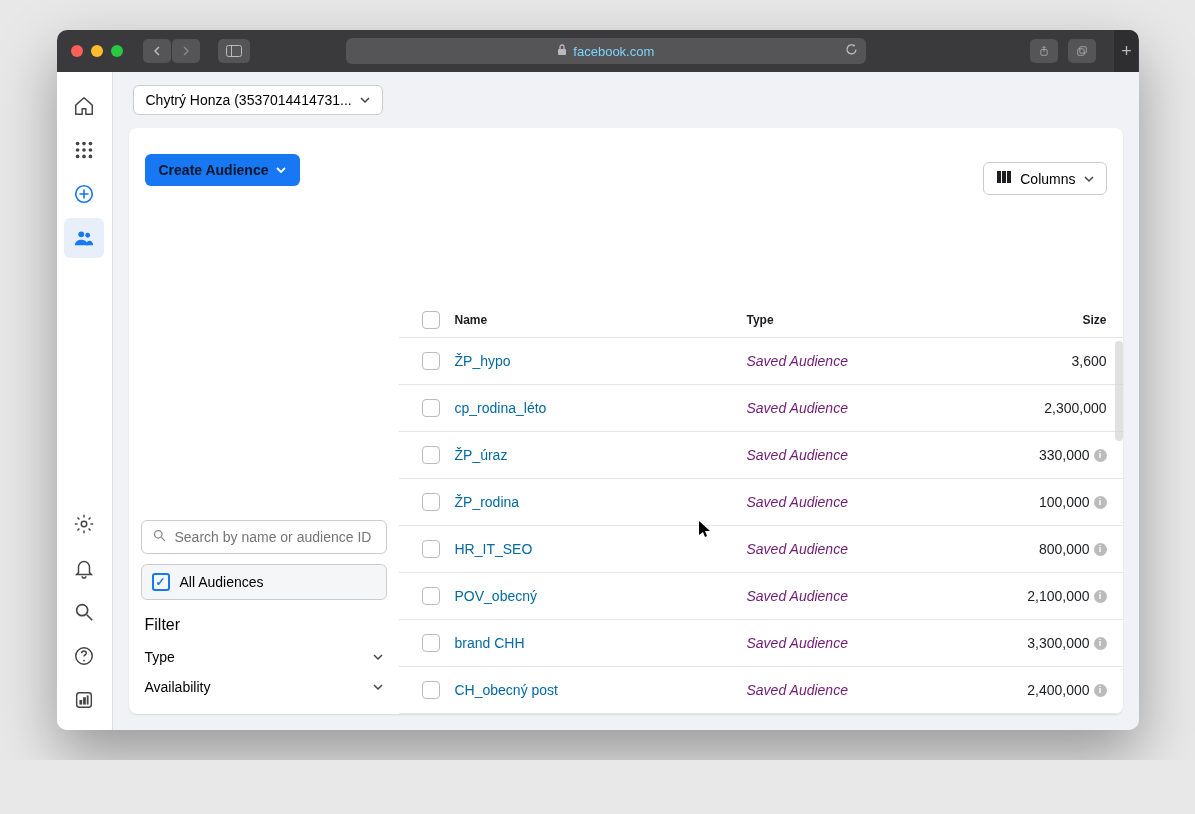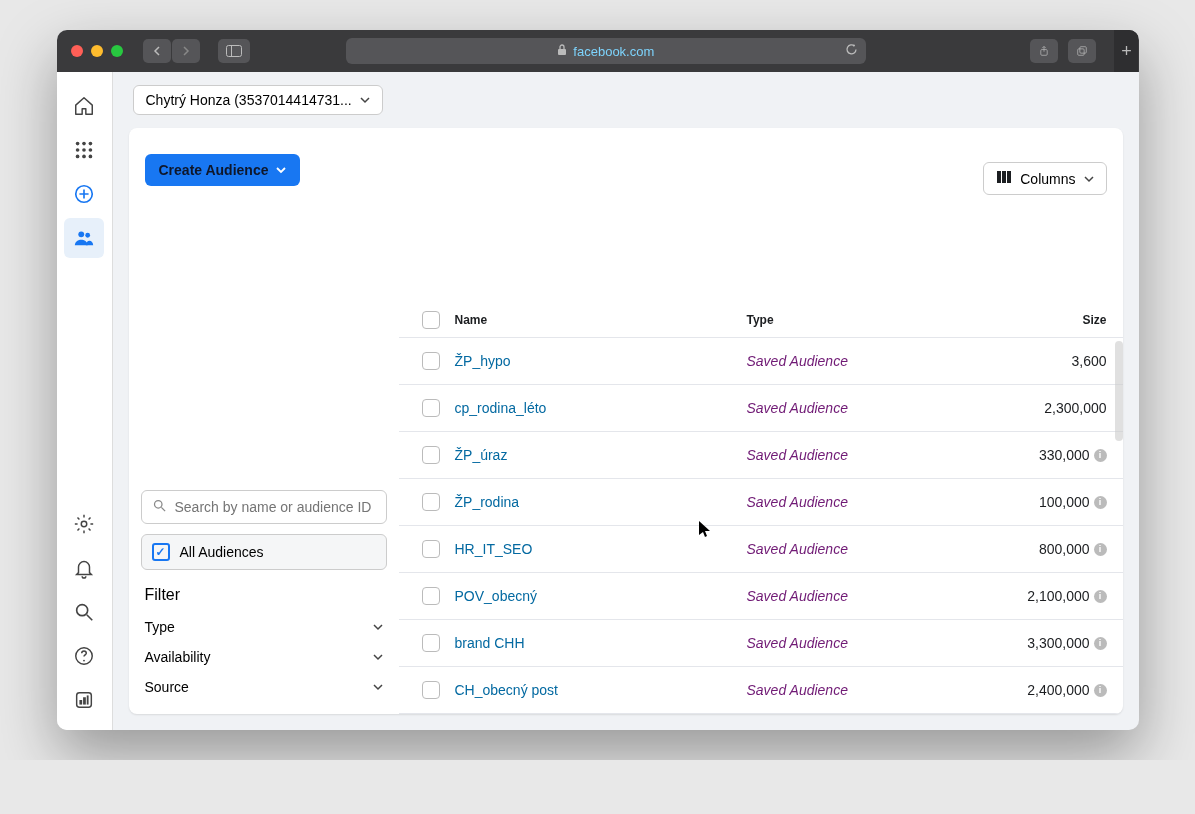--- a/index.html
+++ b/index.html
@@ -242,26 +242,20 @@
                   <span class="chev"><svg viewBox="0 0 10 10">
                       <path d="M1 3 L5 7 L9 3" stroke="#444" stroke-width="1.5" fill="none"></path>
                     </svg></span>
                 </div>
                 <div class="filter-row">
                   <span>Availability</span>
                   <span class="chev"><svg viewBox="0 0 10 10">
                       <path d="M1 3 L5 7 L9 3" stroke="#444" stroke-width="1.5" fill="none"></path>
                     </svg></span>
                 </div>
-                <div class="filter-row">
-                  <span>Source</span>
-                  <span class="chev"><svg viewBox="0 0 10 10">
-                      <path d="M1 3 L5 7 L9 3" stroke="#444" stroke-width="1.5" fill="none"></path>
-                    </svg></span>
-                </div>
               </div>
           </div>
 
           <div class="table">
             <div class="thead">
               <div class="cb">
                   <div class="checkbox"></div>
                 </div>
               <div>Name</div>
               <div>Type</div>

